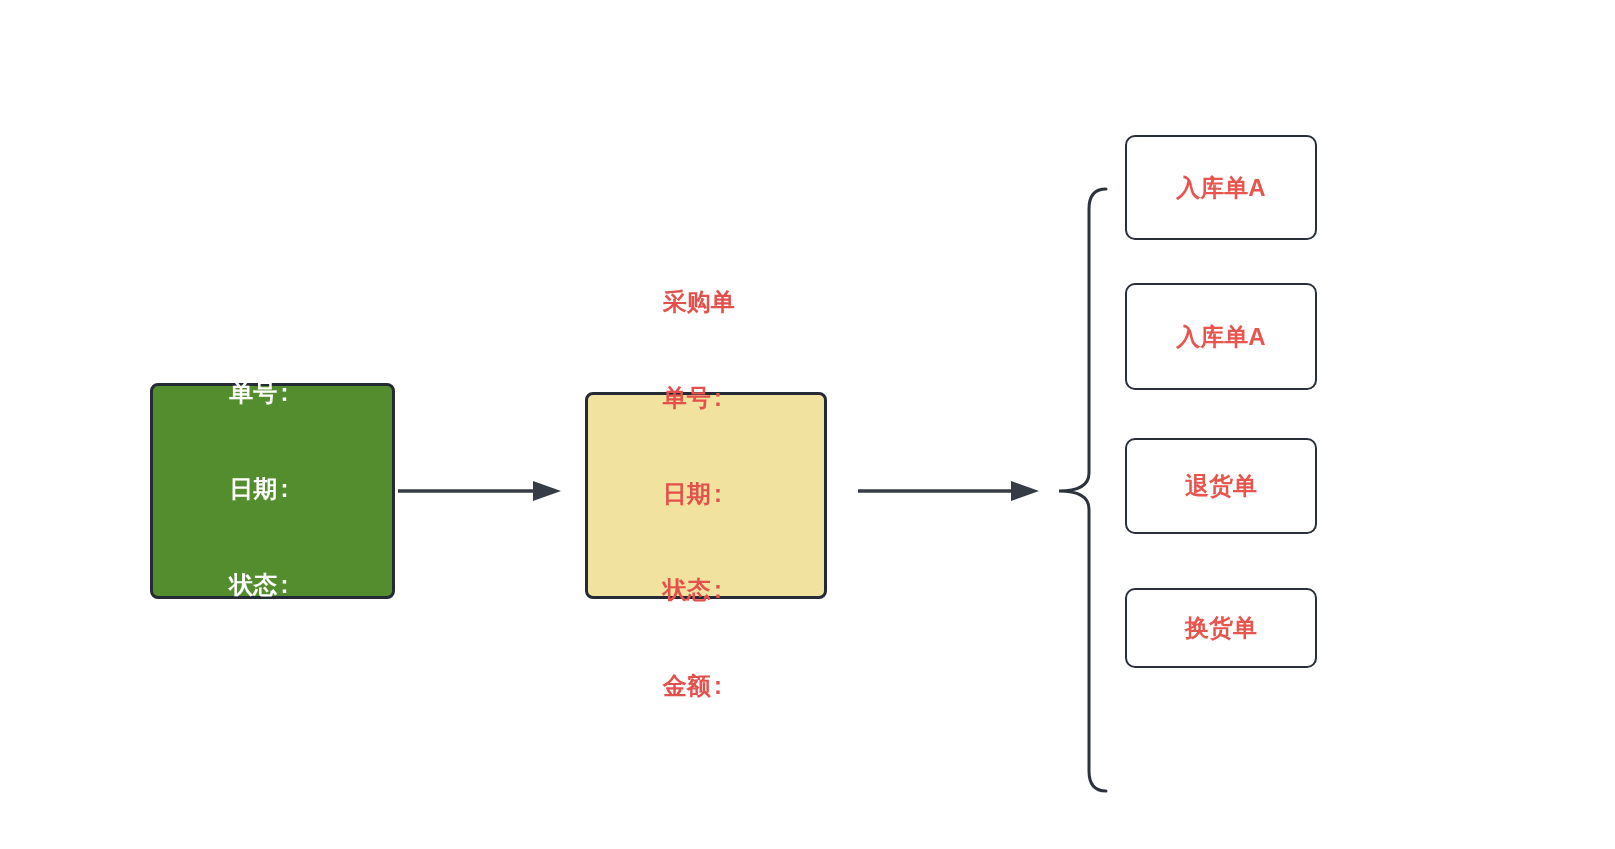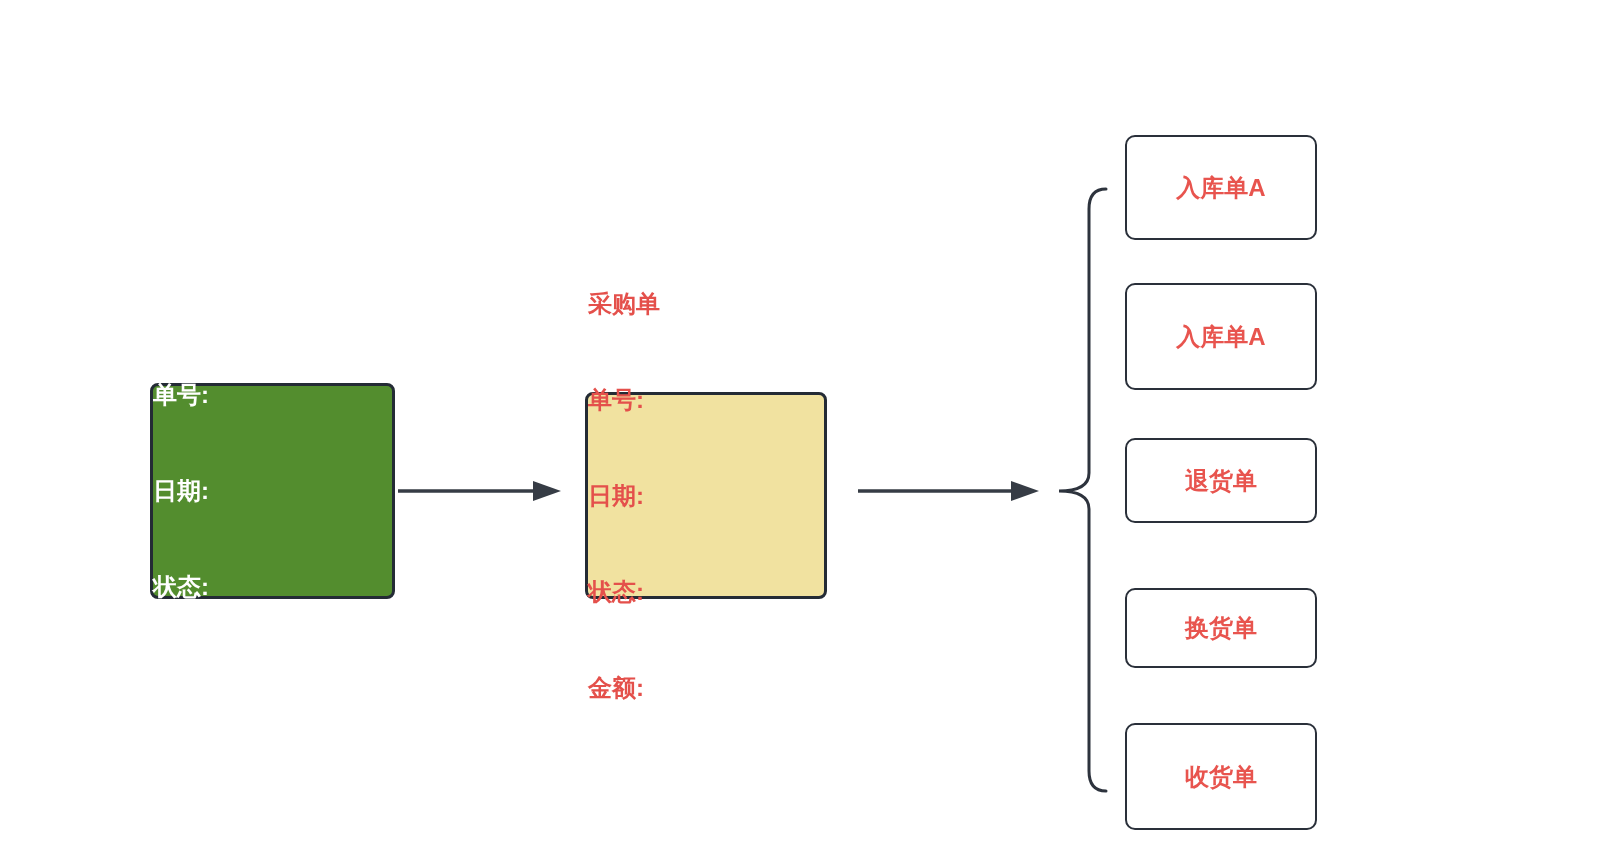--- a/index.html
+++ b/index.html
@@ -20,20 +20,22 @@
     left: 0;
     top: 0;
     width: 1615px;
     height: 849px;
   }
   .card {
     position: absolute;
     box-sizing: border-box;
     display: flex;
     align-items: center;
+    justify-content: center;
+    font-family: Liberation Mono, monospace;
   }
   .card.request {
     left: 150px;
     top: 383px;
     width: 245px;
     height: 216px;
     background: #538d2e;
     border: 3px solid #242b35;
     border-radius: 8px;
   }
@@ -66,21 +68,21 @@
     border-radius: 10px;
     display: flex;
     align-items: center;
     justify-content: center;
     font-size: 24px;
     font-weight: bold;
     color: #e8544e;
   }
   .output-a { top: 135px; height: 105px; }
   .output-b { top: 283px; height: 107px; }
-  .output-c { top: 438px; height: 85px; }
+  .output-c { top: 438px; height: 96px; }
   .output-d { top: 588px; height: 80px; }
   .output-e { top: 723px; height: 107px; }
 </style>
 </head>
 <body>
 
 <div class="canvas">
 
   <svg class="svg-layer" viewBox="0 0 1615 849">
 
@@ -128,17 +130,14 @@
   </div>
   <div class="output-card output-b">
     <span>入库单A</span>
   </div>
   <div class="output-card output-c">
     <span>退货单</span>
   </div>
   <div class="output-card output-d">
     <span>换货单</span>
   </div>
-  <div class="output-card output-e">
-    <span>收货单</span>
-  </div>
 
 </div>
 
 </body></html>

